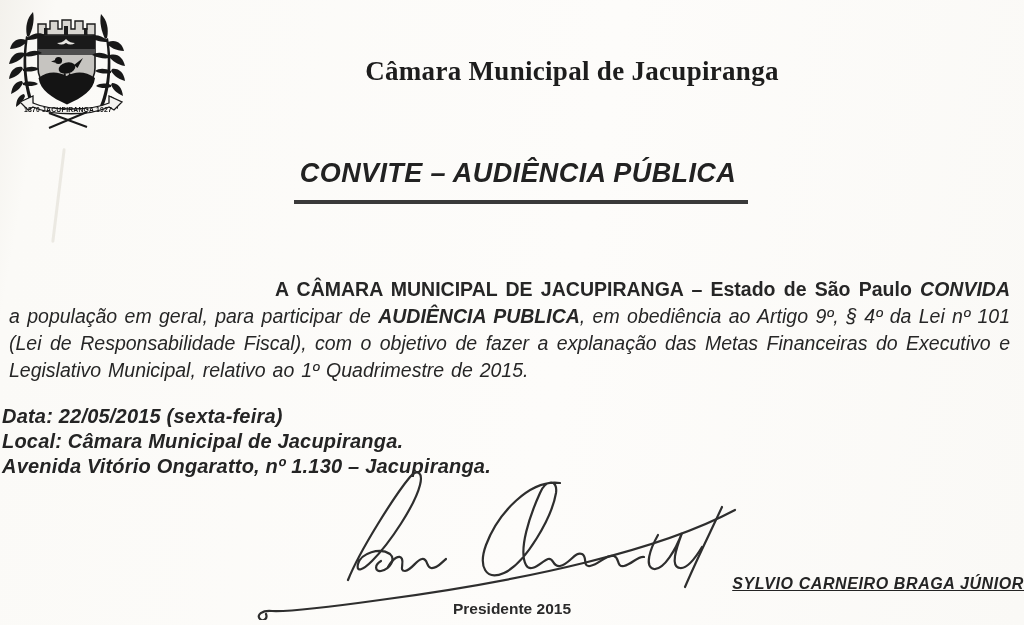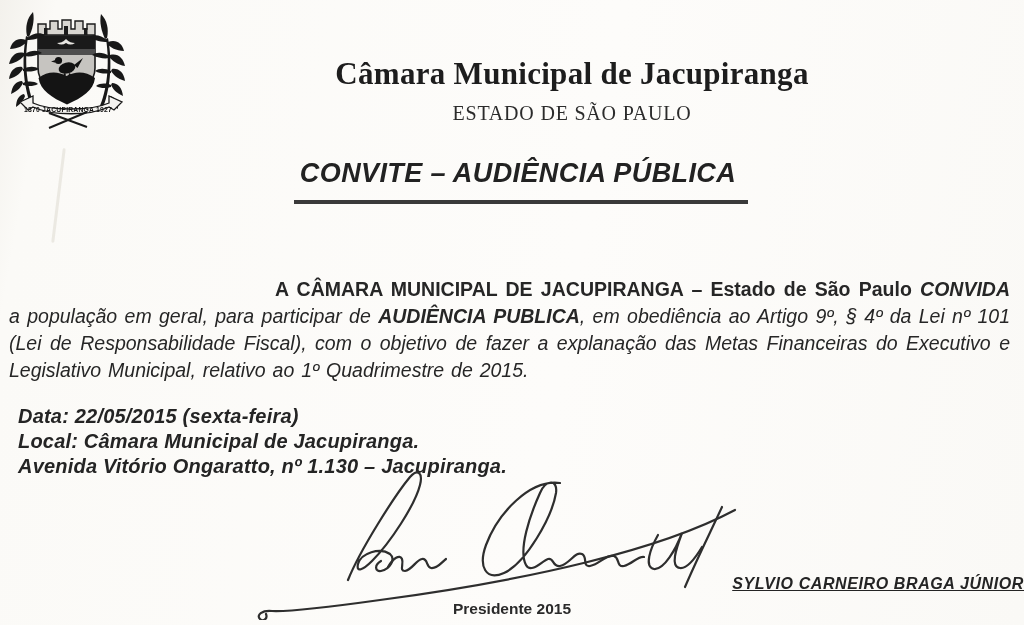--- a/index.html
+++ b/index.html
@@ -5,42 +5,42 @@
   * { margin:0; padding:0; box-sizing:border-box; }
   html,body { background:#e8e6e2; }
   .paper {
     position:relative; width:1024px; height:625px; margin:0 auto;
     background:linear-gradient(100deg,#f3f1ec 0%,#fbfaf7 5%,#fdfcfa 55%,#faf9f6 100%);
     overflow:hidden; font-family:"Liberation Sans", sans-serif; color:#242424;
   }
   .crest { position:absolute; left:8px; top:2px; width:118px; height:130px; }
   .masthead { position:absolute; left:130px; right:10px; top:56px; text-align:center; }
   .masthead .title {
-    font-family:"Liberation Serif", serif; font-weight:bold; font-size:31px;
+    font-family:"Liberation Serif", serif; font-weight:bold; font-size:27px;
     color:#1d1d1d; letter-spacing:0.3px;
   }
   .masthead .subtitle {
     font-family:"Liberation Serif", serif; font-size:20px; margin-top:10px;
     letter-spacing:0.8px; color:#2b2b2b;
   }
   .heading-wrap { position:absolute; left:0; right:0; top:158px; text-align:center; }
   .heading {
     display:inline-block; font-size:27px; font-weight:bold; font-style:italic;
     letter-spacing:0.4px; color:#222; border-bottom:4px solid #3a3a3a;
     padding:0 12px 11px 6px; transform:translateX(9px);
   }
   .body-par {
     position:absolute; left:9px; right:14px; top:276px;
     font-size:19.5px; line-height:27px; text-align:justify; text-indent:266px;
     font-style:italic; color:#262626; word-spacing:1.5px;
   }
   .seg-bold { font-weight:bold; font-style:normal; }
   .seg-bolditalic { font-weight:bold; font-style:italic; }
   .details {
-    position:absolute; left:18px; top:404px; font-size:20px; font-weight:bold;
+    position:absolute; left:2px; top:404px; font-size:20px; font-weight:bold;
     font-style:italic; line-height:25px; color:#242424; letter-spacing:0.2px;
   }
   .sig-svg { position:absolute; left:230px; top:455px; width:520px; height:165px; pointer-events:none; }
   .sig-name {
     position:absolute; left:0; right:0; top:575px; text-align:right;
     font-size:16px; font-weight:bold; font-style:italic; letter-spacing:0.6px; color:#242424;text-decoration:underline;
   }
   .sig-role {
     position:absolute; left:0; right:0; top:600px; text-align:center;
     font-size:15.5px; font-weight:bold; color:#2a2a2a;
@@ -110,21 +110,20 @@
 
     <g>
       <path d="M12,100 l13,-6 v7 c17,8 58,8 76,0 v-7 l13,6 l-8,8 l-5,-3 c-19,9 -57,9 -76,0 l-5,3 z" fill="#f4f3f0" stroke="#191919" stroke-width="1.3"></path>
       <text x="60" y="109.5" font-size="6.8" font-weight="bold" text-anchor="middle" fill="#111" letter-spacing="0.2" font-family="Liberation Sans, sans-serif">1870 JACUPIRANGA 1927</text>
     </g>
     <path d="M41,126 L79,110 M41,111 L79,125" stroke="#1a1a1a" stroke-width="2"></path>
   </svg>
 
   <div class="masthead">
     <div class="title">Câmara Municipal de Jacupiranga</div>
-    <div class="subtitle">ESTADO DE SÃO PAULO</div>
   </div>
 
   <div class="heading-wrap">
     <span class="heading">CONVITE – AUDIÊNCIA PÚBLICA</span>
   </div>
 
   <p class="body-par"><span class="seg-bold">A CÂMARA MUNICIPAL DE JACUPIRANGA – Estado de São Paulo </span><span class="seg-bolditalic">CONVIDA</span><span> a população em geral, para participar de </span><span class="seg-bolditalic">AUDIÊNCIA PUBLICA</span><span>, em obediência ao Artigo 9º, § 4º da Lei nº 101 (Lei de Responsabilidade Fiscal), com o objetivo de fazer a explanação das Metas Financeiras do Executivo e Legislativo Municipal, relativo ao 1º Quadrimestre de 2015.</span></p>
 
   <div class="details">
     <div>Data: 22/05/2015 (sexta-feira)</div>

